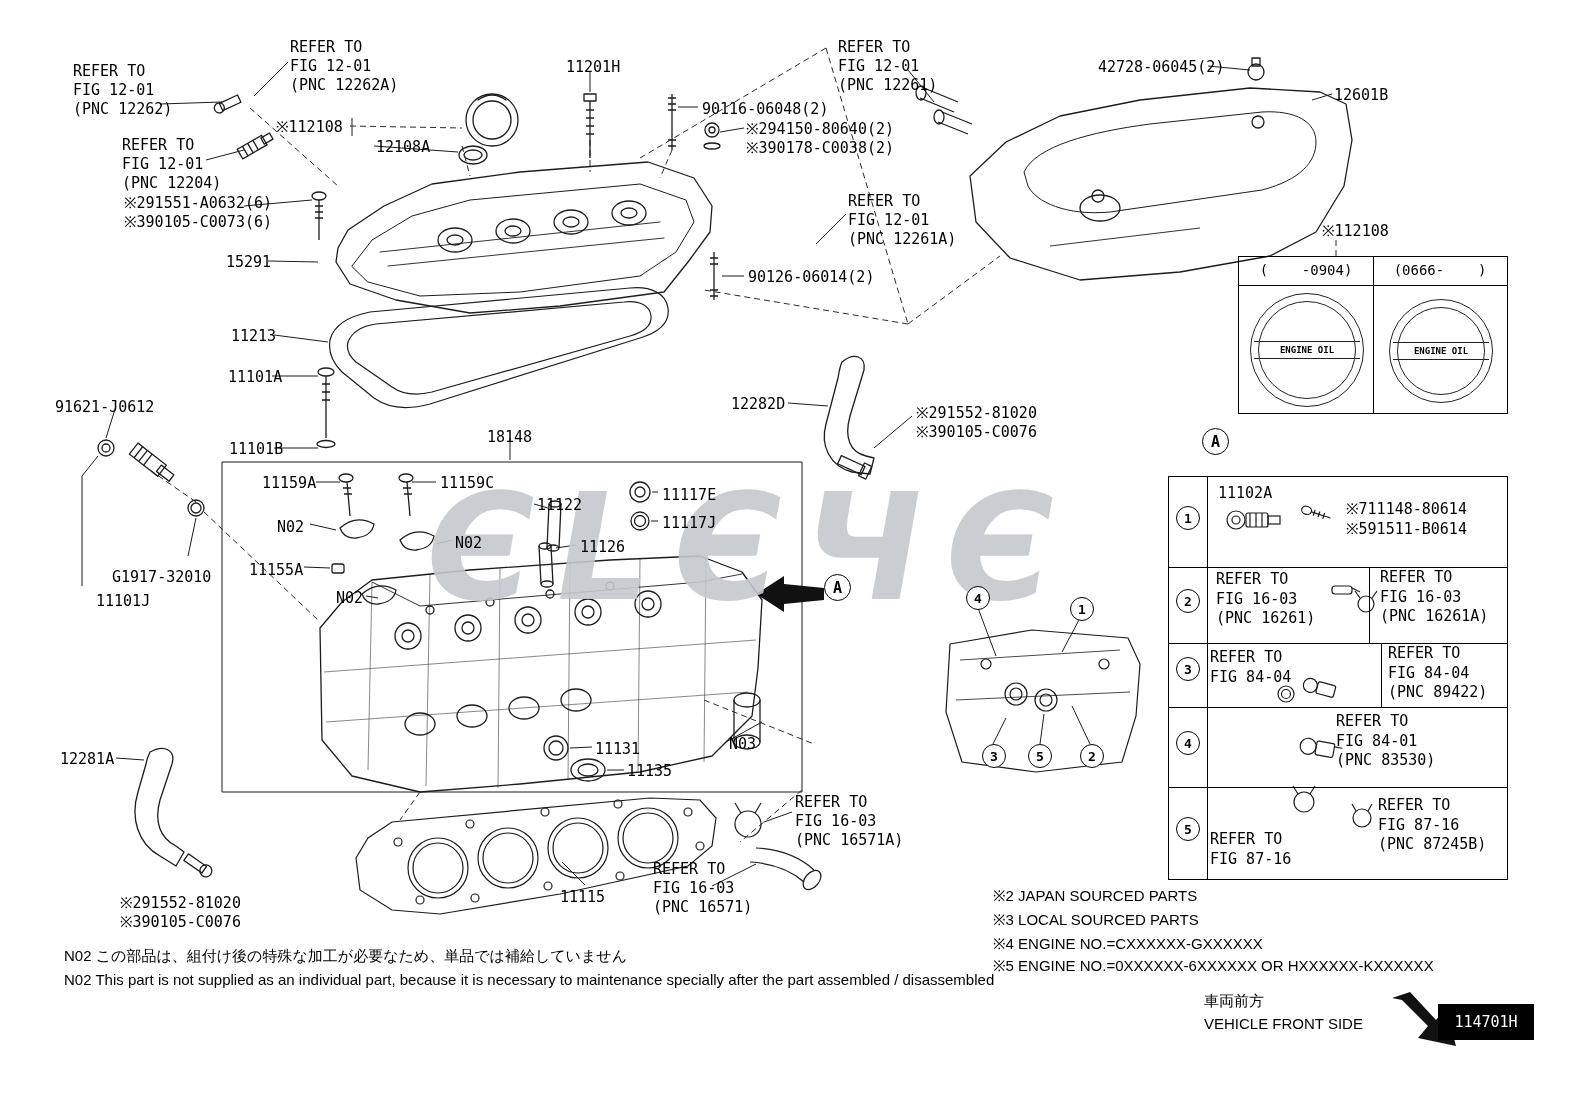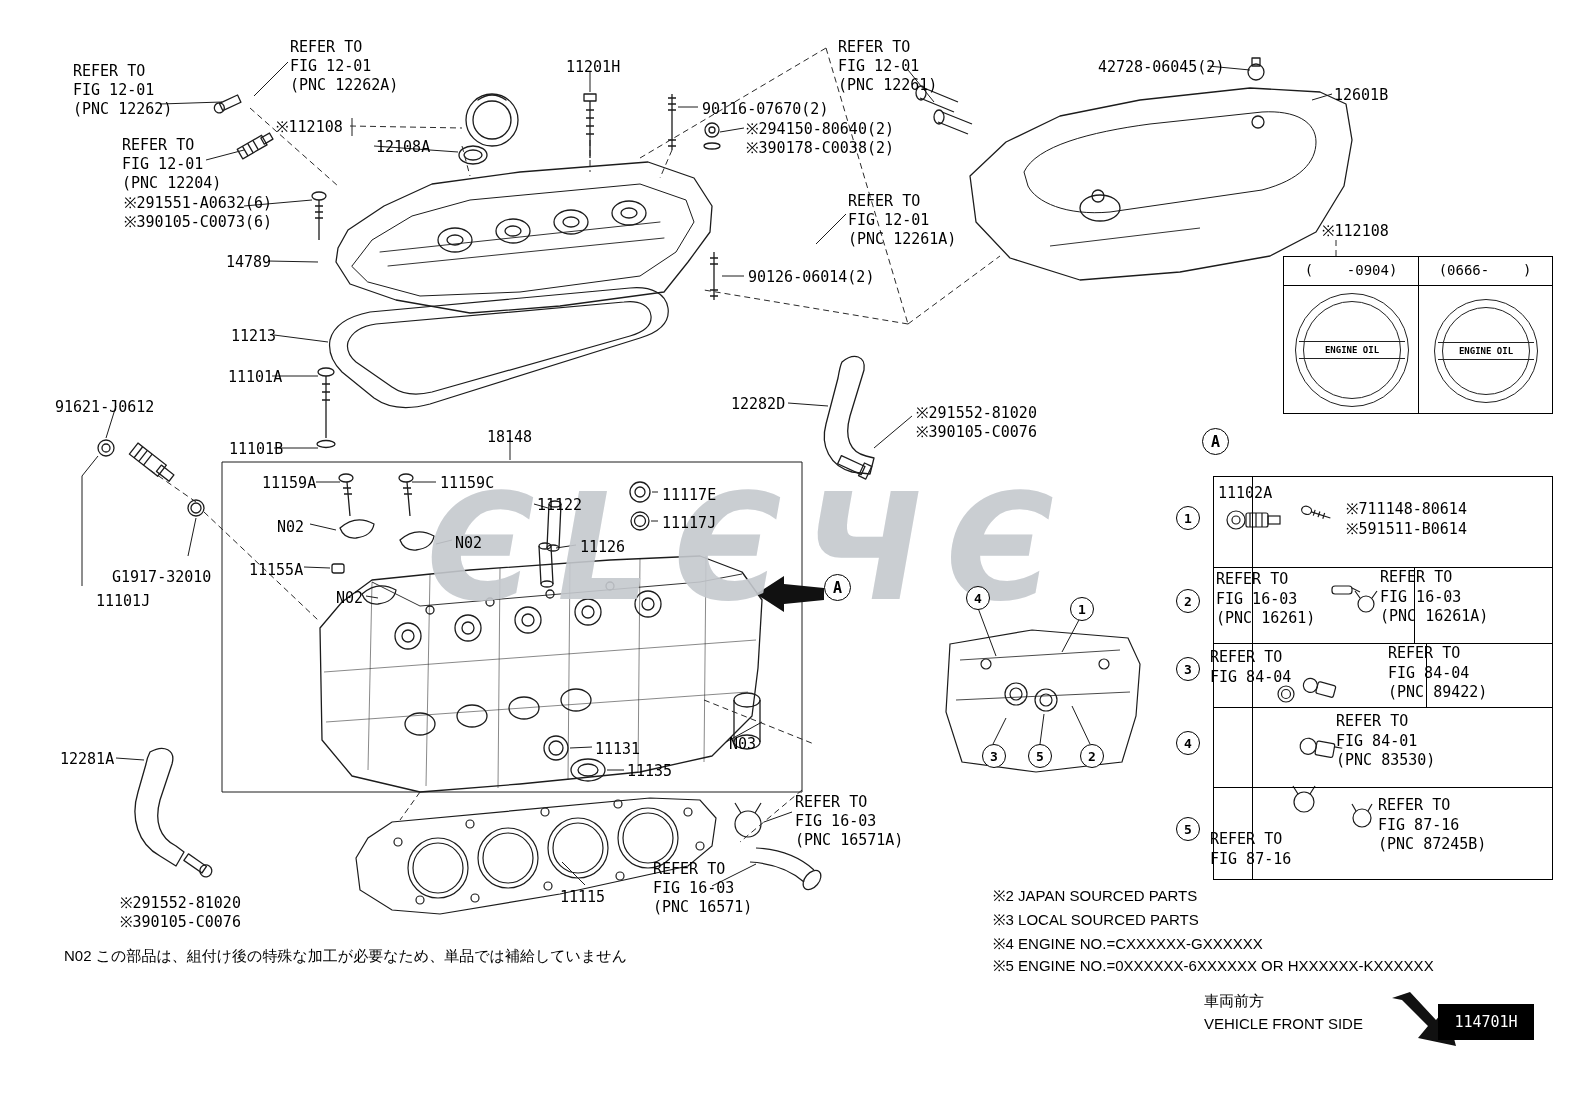--- a/index.html
+++ b/index.html
@@ -10,21 +10,21 @@
       font-weight:bold;font-size:148px;letter-spacing:22px;color:#c5c9ce;
       transform:skewX(-10deg);opacity:.9;pointer-events:none;}
   .lbl{position:absolute;z-index:3;font:15px/1.28 "DejaVu Sans Mono",monospace;color:#000;
        white-space:pre-line;}
   .tcell{position:absolute;z-index:4;font:15px/1.3 "DejaVu Sans Mono",monospace;white-space:pre-line;}
   .sans{position:absolute;z-index:3;font:15px/1.35 "Liberation Sans",sans-serif;color:#000;white-space:pre;}
   .cnum{position:absolute;z-index:4;width:22px;height:22px;border:1.4px solid #000;border-radius:50%;
         background:#fff;display:flex;align-items:center;justify-content:center;
         font:700 13px "DejaVu Sans Mono",monospace;}
   .ca{width:25px;height:25px;font-size:15px;}
-  .box{position:absolute;z-index:3;border:1.5px solid #000;margin-left:45px;}
+  .box{position:absolute;z-index:3;border:1.5px solid #000;}
   .vline{position:absolute;border-left:1.2px solid #000;width:0;}
   .hline{position:absolute;border-top:1.2px solid #000;height:0;}
   .cap{position:absolute;border:1.7px solid #222;border-radius:50%;}
   .cap .inner{position:absolute;inset:7px;border:1.2px solid #222;border-radius:50%;}
   .cap .band{position:absolute;left:3px;right:3px;top:50%;transform:translateY(-50%);
              border-top:1px solid #222;border-bottom:1px solid #222;text-align:center;
              font:700 9px "DejaVu Sans Mono",monospace;padding:3px 0;background:transparent;}
   .pre{white-space:pre;position:absolute;text-align:center;font:14px "DejaVu Sans Mono",monospace;}
   .docbox{position:absolute;z-index:4;background:#000;color:#fff;display:flex;align-items:center;
           justify-content:center;font:15px "DejaVu Sans Mono",monospace;}
@@ -320,34 +320,34 @@
 
   <div class="lbl" style="left:73px;top:62px">REFER TO
 FIG 12-01
 (PNC 12262)</div>
   <div class="lbl" style="left:290px;top:38px">REFER TO
 FIG 12-01
 (PNC 12262A)</div>
   <div class="lbl" style="left:276px;top:118px">※112108</div>
   <div class="lbl" style="left:376px;top:138px">12108A</div>
   <div class="lbl" style="left:566px;top:58px">11201H</div>
-  <div class="lbl" style="left:702px;top:100px">90116-07670(2)</div>
+  <div class="lbl" style="left:702px;top:100px">90116-06048(2)</div>
   <div class="lbl" style="left:746px;top:120px">※294150-80640(2)
 ※390178-C0038(2)</div>
   <div class="lbl" style="left:838px;top:38px">REFER TO
 FIG 12-01
 (PNC 12261)</div>
   <div class="lbl" style="left:1098px;top:58px">42728-06045(2)</div>
   <div class="lbl" style="left:1334px;top:86px">12601B</div>
   <div class="lbl" style="left:122px;top:136px">REFER TO
 FIG 12-01
 (PNC 12204)</div>
   <div class="lbl" style="left:124px;top:194px">※291551-A0632(6)
 ※390105-C0073(6)</div>
-  <div class="lbl" style="left:226px;top:253px">14789</div>
+  <div class="lbl" style="left:226px;top:253px">15291</div>
   <div class="lbl" style="left:748px;top:268px">90126-06014(2)</div>
   <div class="lbl" style="left:848px;top:192px">REFER TO
 FIG 12-01
 (PNC 12261A)</div>
   <div class="lbl" style="left:1322px;top:222px">※112108</div>
   <div class="lbl" style="left:231px;top:327px">11213</div>
   <div class="lbl" style="left:228px;top:368px">11101A</div>
   <div class="lbl" style="left:55px;top:398px">91621-J0612</div>
   <div class="lbl" style="left:229px;top:440px">11101B</div>
   <div class="lbl" style="left:487px;top:428px">18148</div>
@@ -442,20 +442,21 @@
 
   <div class="cnum ca" style="left:824px;top:574px">A</div>
   <div class="cnum ca" style="left:1202px;top:428px">A</div>
 
   <div class="sans" style="left:993px;top:886px">※2 JAPAN SOURCED PARTS</div>
   <div class="sans" style="left:993px;top:910px">※3 LOCAL SOURCED PARTS</div>
   <div class="sans" style="left:993px;top:934px">※4 ENGINE NO.=CXXXXXX-GXXXXXX</div>
   <div class="sans" style="left:993px;top:956px">※5 ENGINE NO.=0XXXXXX-6XXXXXX OR HXXXXXX-KXXXXXX</div>
 
   <div class="sans" style="left:64px;top:946px">N02 この部品は、組付け後の特殊な加工が必要なため、単品では補給していません</div>
+  <div class="sans" style="left:64px;top:970px">N02 This part is not supplied as an individual part, because it is necessary to maintenance specially after the part assembled / disassembled</div>
 
   <div class="sans" style="left:1204px;top:991px">車両前方</div>
   <div class="sans" style="left:1204px;top:1014px">VEHICLE FRONT SIDE</div>
 
   <div class="docbox" style="left:1438px;top:1004px;width:96px;height:36px">
     <span>114701H</span>
   </div>
 
 </div>
 

